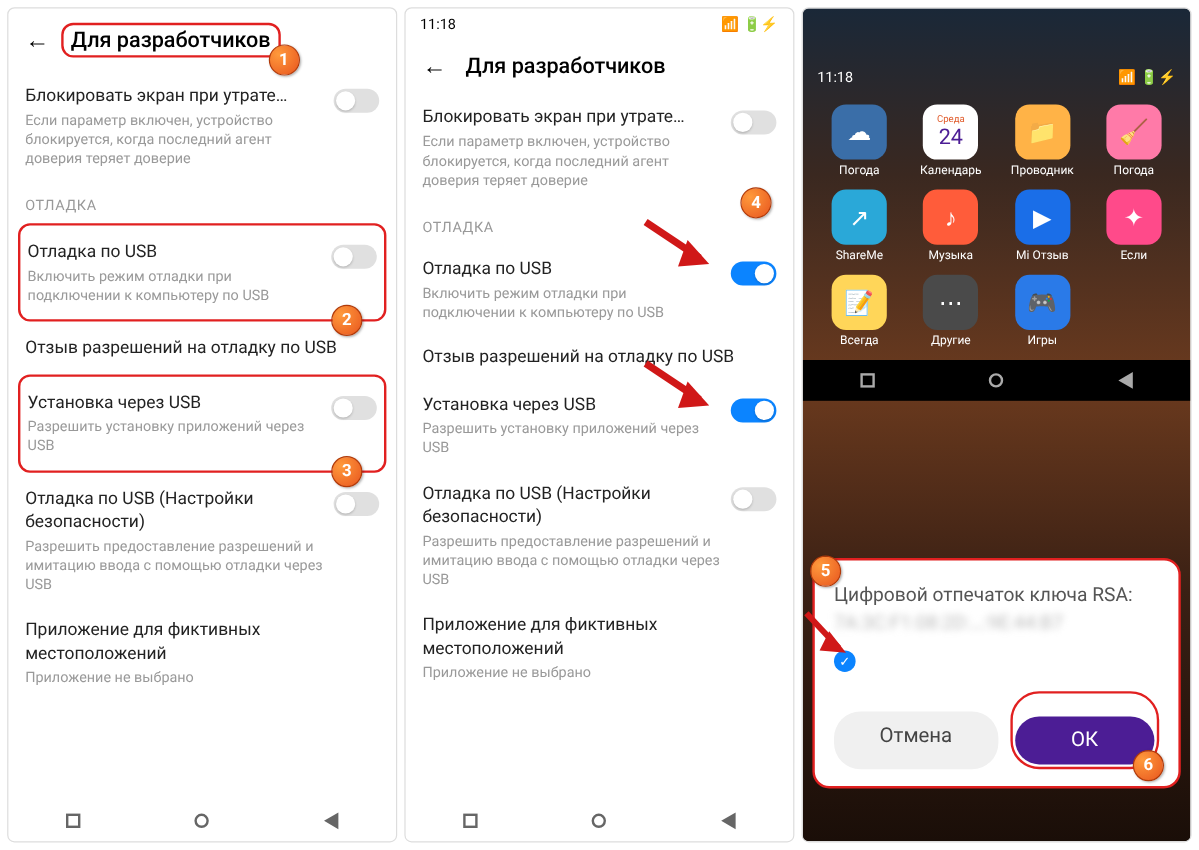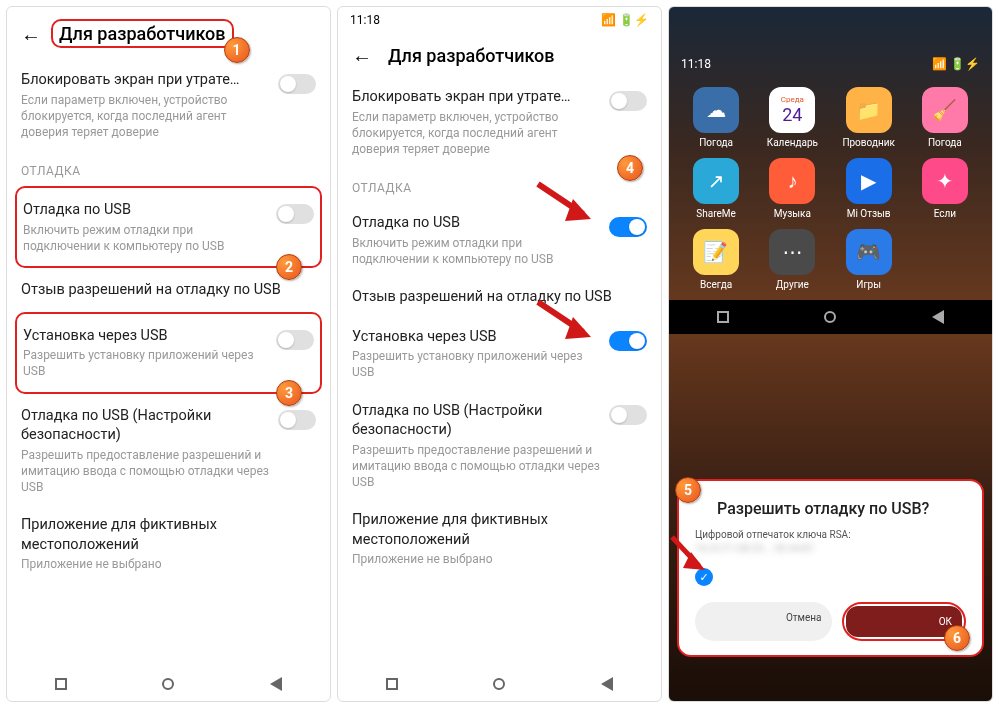--- a/index.html
+++ b/index.html
@@ -27,28 +27,28 @@
 .nav-square { width: 12px; height: 12px; border: 2px solid #666; }
 .nav-circle { width: 12px; height: 12px; border: 2px solid #666; border-radius: 50%; }
 .nav-tri { width: 0; height: 0; border-top: 7px solid transparent; border-bottom: 7px solid transparent; border-right: 12px solid #666; }
 
 .phone3 { background: linear-gradient(180deg, #1a2838 0%, #3a2820 20%, #6b3a1e 45%, #3a2014 70%, #1a0e08 100%); color: #fff; }
 .app-grid { display: grid; grid-template-columns: repeat(4, 1fr); gap: 10px; padding: 10px 14px; }
 .app-icon { display: flex; flex-direction: column; align-items: center; gap: 4px; font-size: 10px; }
 .app-icon .ico { width: 46px; height: 46px; border-radius: 12px; display: flex; align-items: center; justify-content: center; font-size: 20px; }
 .dialog { position: absolute; bottom: 44px; left: 8px; right: 8px; background: #fff; color: #222; border-radius: 14px; padding: 18px 16px 14px; border: 2.5px solid #e12020; }
 .dialog-title { font-size: 16px; font-weight: 500; margin-bottom: 10px; }
-.dialog-text { font-size: 10px; color: #555; line-height: 1.4; }
+.dialog-text { font-size: 16px; color: #555; line-height: 1.4; }
 .blur { filter: blur(3px); color: #bbb; }
 .check-row { display: flex; align-items: center; gap: 8px; margin: 12px 0 16px; font-size: 12.5px; }
 .check { width: 18px; height: 18px; border-radius: 50%; background: #0b84ff; color: #fff; display: flex; align-items: center; justify-content: center; font-size: 11px; }
 .dialog-btns { display: flex; gap: 10px; }
-.dlg-btn { flex: 1; padding: 10px; border-radius: 22px; text-align: right; font-size: 10px; cursor: pointer; }
+.dlg-btn { flex: 1; padding: 10px; border-radius: 22px; text-align: center; font-size: 17px; cursor: pointer; margin-top: 17px; }
 .btn-cancel { background: #f0f0f0; color: #444; }
-.btn-ok { background: #7f1d1d; color: #fff; border-radius: 12px; }
+.btn-ok { background: #4c1d95; color: #fff; }
 .ok-wrap { border: 2.5px solid #e12020; border-radius: 24px; padding: 2px; }
 </style>
 </head>
 <body>
 
 <div class="phone">
   <div class="header">
     <span class="back-arrow">←</span>
     <span class="highlight-box" style="position:relative">
       <span>Для разработчиков</span>
@@ -227,21 +227,20 @@
         <span>Другие</span>
       </div>
       <div class="app-icon">
         <div class="ico" style="background: rgb(42, 122, 232); color: rgb(255, 255, 255);">🎮</div>
         <span>Игры</span>
       </div>
     </div>
 
   <div class="dialog">
     <span class="badge" style="left:-4px;top:-4px">5</span>
-    <div class="dialog-title" style="padding-left:22px">Разрешить отладку по USB?</div>
     <div class="dialog-text">Цифровой отпечаток ключа RSA:</div>
     <div class="dialog-text blur">7A:3C:F1:08:2D:…:9E:44:B7</div>
     <div class="check-row" style="position:relative">
       <svg class="red-arrow" style="left:-28px;top:-34px" width="50" height="50">
           <path d="M5 3 L32 32" stroke="#d01818" stroke-width="5" fill="none"></path>
           <path d="M24 18 L38 36 L16 34 Z" fill="#d01818"></path>
         </svg>
       <span class="check">✓</span>
     </div>
     <div class="dialog-btns">

